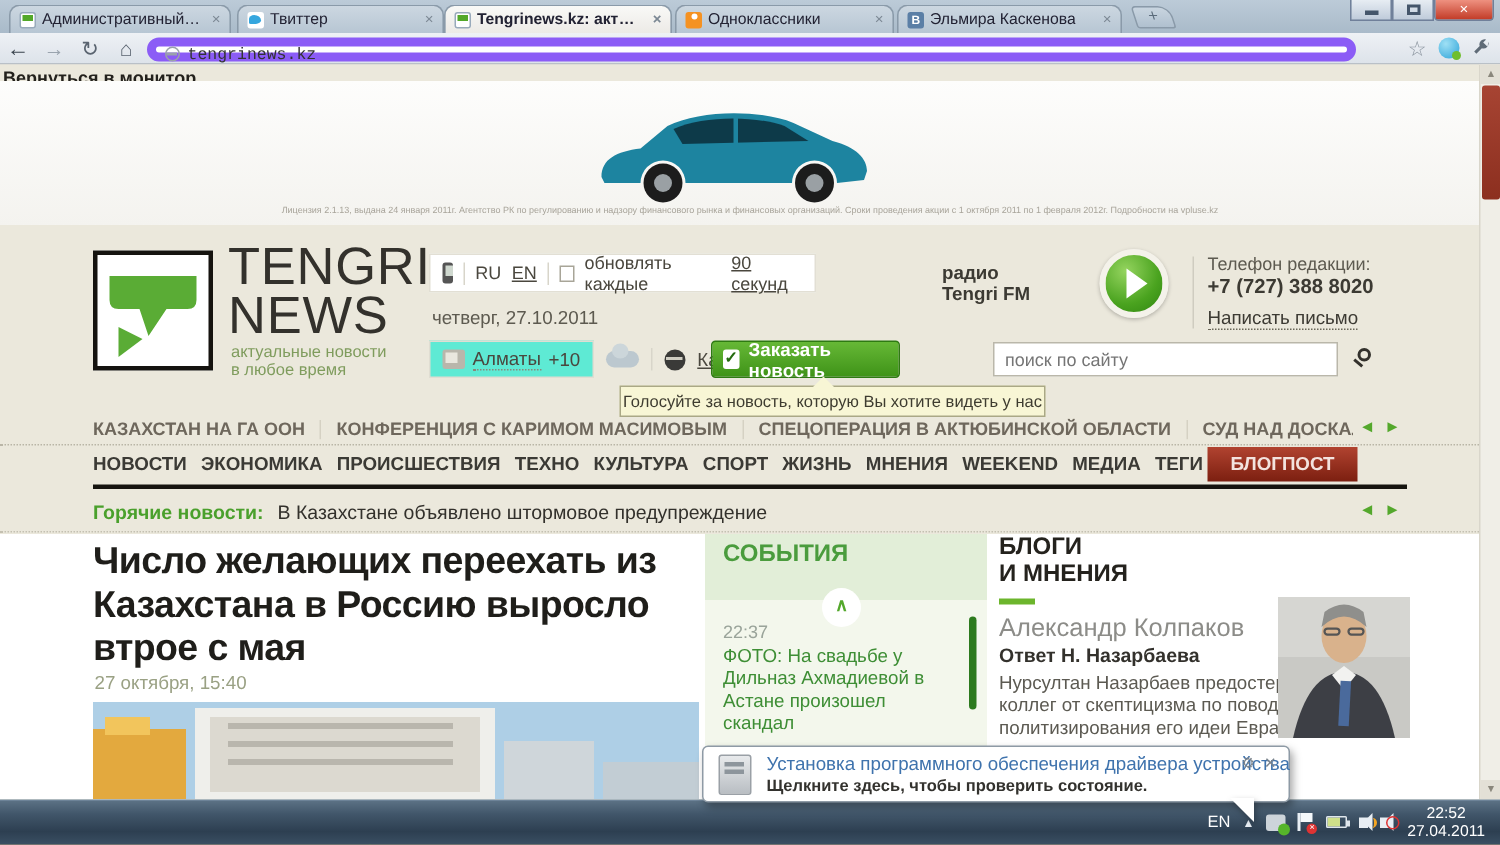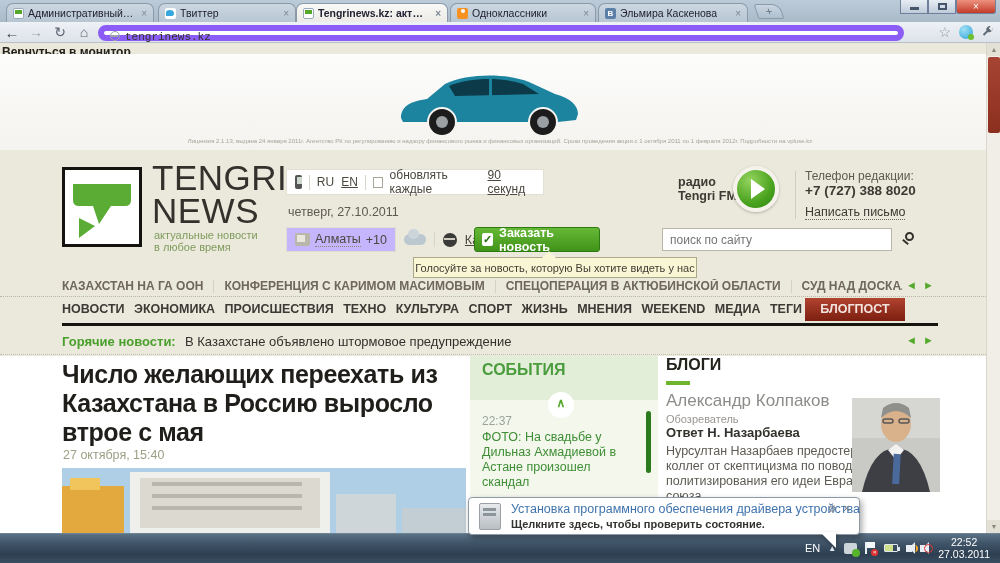--- a/index.html
+++ b/index.html
@@ -66,36 +66,36 @@
   .tagline { position:absolute; left:154px; top:186px; font-size:11px; line-height:12px; color:#7f9c5d; }
   .langbar { position:absolute; left:286px; top:126px; width:258px; height:26px; background:#fff;
     border:1px solid #e2dfd4; display:flex; align-items:center; gap:7px; padding:0 8px; font-size:12px; color:#4a473e; }
   .phoneicon { width:8px; height:14px; background:#555; border-radius:2px; position:relative; }
   .phoneicon::after { content:""; position:absolute; left:1.5px; top:2px; width:5px; height:7px; background:#cfd8cf; }
   .vsep { width:1px; height:15px; background:#d8d5ca; }
   .chk { width:11px; height:11px; background:#fff; border:1px solid #a8a598; }
   u.sol { text-decoration:underline; }
   .dateline { position:absolute; left:288px; top:162px; font-size:12.5px; color:#5d5a50; }
   .weatherrow { position:absolute; left:286px; top:184px; height:25px; display:flex; align-items:center; gap:8px; }
-  .weatherchip { background:#c4b5fd; border:1px solid #e0ddd2; height:25px; display:flex; align-items:center;
+  .weatherchip { background:#5eead4; border:1px solid #e0ddd2; height:25px; display:flex; align-items:center;
     gap:5px; padding:0 8px; font-size:12.5px; color:#4a473e; }
   .wicon { width:15px; height:13px; background:#b9b6ab; border-radius:2px; position:relative; }
   .wicon::after { content:""; position:absolute; left:2px; top:2px; width:8px; height:7px; background:#e9e7de; }
   .dotted { border-bottom:1px dotted #8a877c; }
   .cloud { width:22px; height:11px; background:#bcc8cf; border-radius:10px; position:relative; }
   .cloud::after { content:""; position:absolute; left:4px; top:-5px; width:11px; height:10px; background:#ccd6da; border-radius:50%; }
   .globeicon { width:14px; height:14px; border-radius:50%; background:#3a3a38; position:relative; }
   .globeicon::after { content:""; position:absolute; left:1px; top:5px; width:11px; height:2px; background:#cfcdc2; }
   .maplink { font-size:12.5px; color:#4a473e; text-decoration:underline; }
   .orderbtn { position:absolute; left:474px; top:184px; width:126px; height:25px; border:1px solid #2e7a12;
     border-radius:3px; background:linear-gradient(#66b836,#3f9318); display:flex; align-items:center;
     gap:6px; padding:0 7px; color:#fff; font-size:12.5px; font-weight:bold; }
   .orderchk { width:13px; height:13px; background:#fff; border-radius:2px; color:#256b10; font-size:11px;
     line-height:12px; text-align:center; font-weight:bold; }
-  .radiolbl { position:absolute; left:678px; top:132px; font-size:12.5px; font-weight:bold; color:#3c3a33; line-height:14px; }
+  .radiolbl { position:absolute; left:628px; top:132px; font-size:12.5px; font-weight:bold; color:#3c3a33; line-height:14px; }
   .playbtn { position:absolute; left:733px; top:123px; width:46px; height:46px; border-radius:50%;
     background:radial-gradient(circle at 35% 28%,#95d45f,#4aa31f 60%,#2f8510);
     border:4px solid #f4f2ea; box-shadow:0 1px 3px rgba(0,0,0,.25); }
   .playbtn::after { content:""; position:absolute; left:14px; top:9px; width:0; height:0;
     border-left:14px solid #fff; border-top:10px solid transparent; border-bottom:10px solid transparent; }
   .hdrsep { position:absolute; left:795px; top:128px; width:1px; height:48px; background:#cfccc0; }
   .phonelbl { position:absolute; left:805px; top:126px; font-size:12px; color:#5d5a50; }
   .phonenum { position:absolute; left:805px; top:140px; font-size:13.5px; font-weight:bold; color:#3c3a33; }
   .writeletter { position:absolute; left:805px; top:162px; font-size:12.5px; color:#3c3a33; border-bottom:1px dotted #6a6758; }
   .search { position:absolute; left:662px; top:185px; width:230px; height:23px; border:1px solid #bab7aa;
@@ -431,24 +431,24 @@
       </div>
       <div class="evitem2">
         <div class="evtime">21:50</div>
       </div>
       <div class="evscroll"></div>
     </div>
 
     <div class="blogs">
       <div class="blogshead">
         <div>БЛОГИ</div>
+        <div>И МНЕНИЯ</div>
       </div>
       <div class="greendash"></div>
       <div class="author">Александр Колпаков</div>
-      <div class="authorrole">Обозреватель</div>
       <div class="posttitle">Ответ Н. Назарбаева</div>
       <div class="posttext">Нурсултан Назарбаев предостерегает коллег от скептицизма по поводу политизирования его идеи Евразийского союза</div>
       <div class="portrait">
         <svg width="88" height="94" viewBox="0 0 88 94">
           <rect width="88" height="94" fill="#c9c9c5"></rect>
           <rect x="0" y="0" width="88" height="40" fill="#d6d6d2"></rect>
           <ellipse cx="44" cy="26" rx="15" ry="18" fill="#d9b28c"></ellipse>
           <path d="M29 20 q15 -14 30 0 l-2 -10 q-13 -10 -26 0 Z" fill="#8f8f8c"></path>
           <rect x="31" y="21" width="10" height="4" rx="2" fill="none" stroke="#555" stroke-width="1.5"></rect>
           <rect x="47" y="21" width="10" height="4" rx="2" fill="none" stroke="#555" stroke-width="1.5"></rect>
@@ -518,17 +518,17 @@
     <span class="trayup">▲</span>
     <span class="devico"></span>
     <span class="flagico">
         <span class="bad">×</span>
       </span>
     <span class="battico"></span>
     <span class="spk orange"></span>
     <span class="spk muted"></span>
     <div class="clock">
       <div>22:52</div>
-      <div>27.03.2011</div>
+      <div>27.04.2011</div>
     </div>
   </div>
 
 </div>
 
 </body></html>

